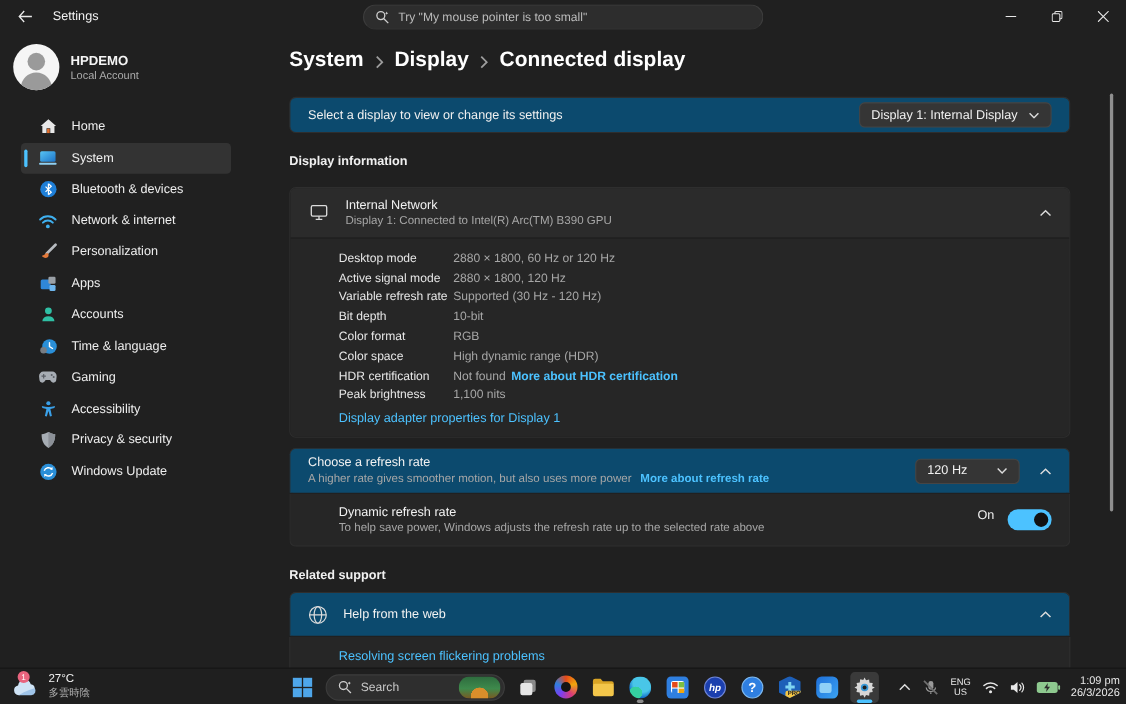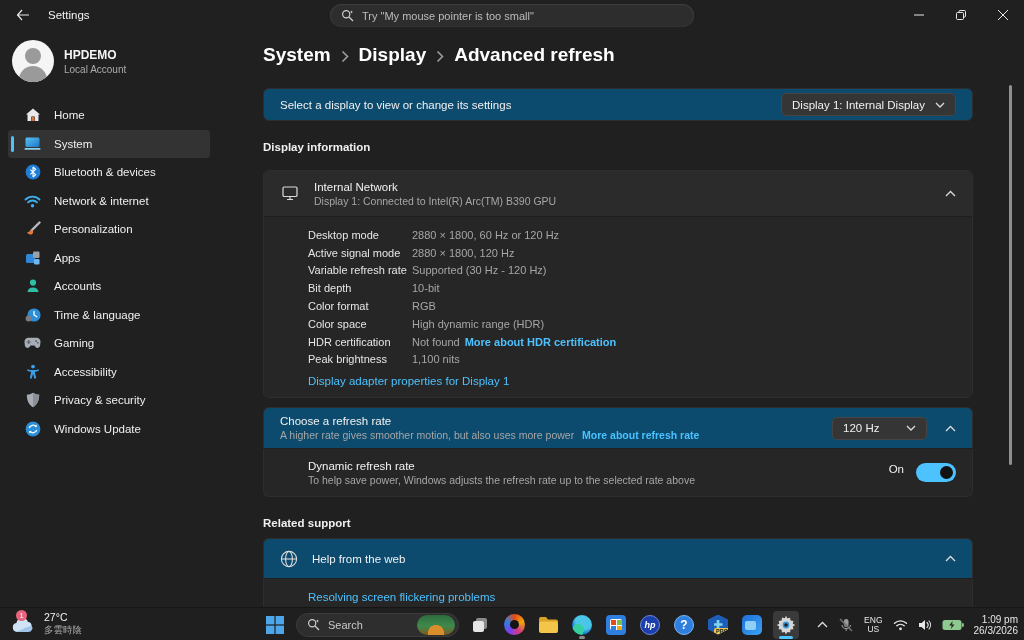--- a/index.html
+++ b/index.html
@@ -19,21 +19,21 @@
 
   
   .sidebar { position:absolute; top:30px; left:0; width:250px; height:577px; }
   .user-block { display:flex; align-items:center; margin:10px 0 0 12px; }
   .avatar { width:42px; height:42px; border-radius:50%; background:#f5f5f5; position:relative; overflow:hidden; flex:none; }
   .avatar .head { position:absolute; left:13px; top:8px; width:16px; height:16px; border-radius:50%; background:#9a9a9a; }
   .avatar .body { position:absolute; left:7px; top:26px; width:28px; height:18px; border-radius:14px 14px 0 0; background:#9a9a9a; }
   .user-meta { margin-left:10px; }
   .user-name { font-size:12px; font-weight:bold; color:#f5f5f5; }
   .user-type { font-size:10px; color:#ababab; margin-top:2px; }
-  .nav { position:absolute; top:71px; left:0; width:250px; }
+  .nav { position:absolute; top:71px; left:0; width:250px;padding-left:11px; }
   .nav-item { height:28.5px; display:flex; align-items:center; padding-left:16px; position:relative; margin:0 40px 0 8px; border-radius:4px; }
   .nav-item.selected { background:#333333; }
   .nav-item.selected::before { content:""; position:absolute; left:3px; top:6px; width:3px; height:16px; border-radius:2px; background:#4cc2ff; }
   .nav-icon { width:17px; height:17px; display:flex; align-items:center; justify-content:center; flex:none; }
   .nav-label { font-size:11.5px; color:#efefef; margin-left:13px; white-space:nowrap; }
 
   
   .main { position:absolute; top:30px; left:250px; width:774px; height:577px; overflow:hidden; }
   .main-inner { padding:12px 51px 0 13px; }
   .breadcrumb { display:flex; align-items:center; height:26px; }
@@ -299,21 +299,21 @@
             <svg width="8" height="13" viewBox="0 0 8 13">
               <path d="M1.5 1.5 L6.5 6.5 L1.5 11.5" stroke="#9d9d9d" stroke-width="1.6" fill="none"></path>
             </svg>
           </span>
         <span class="crumb">Display</span>
         <span class="crumb-sep">
             <svg width="8" height="13" viewBox="0 0 8 13">
               <path d="M1.5 1.5 L6.5 6.5 L1.5 11.5" stroke="#9d9d9d" stroke-width="1.6" fill="none"></path>
             </svg>
           </span>
-        <span class="crumb">Advanced refresh</span>
+        <span class="crumb">Connected display</span>
       </div>
 
       <div class="card row-card select-display">
         <div class="small-label">Select a display to view or change its settings</div>
         <div class="dropdown">
           <span>Display 1: Internal Display</span>
           <span class="chev">
               <svg width="10" height="6" viewBox="0 0 10 6">
                 <path d="M1 1 L5 5 L9 1" stroke="#dcdcdc" stroke-width="1.3" fill="none"></path>
               </svg>

